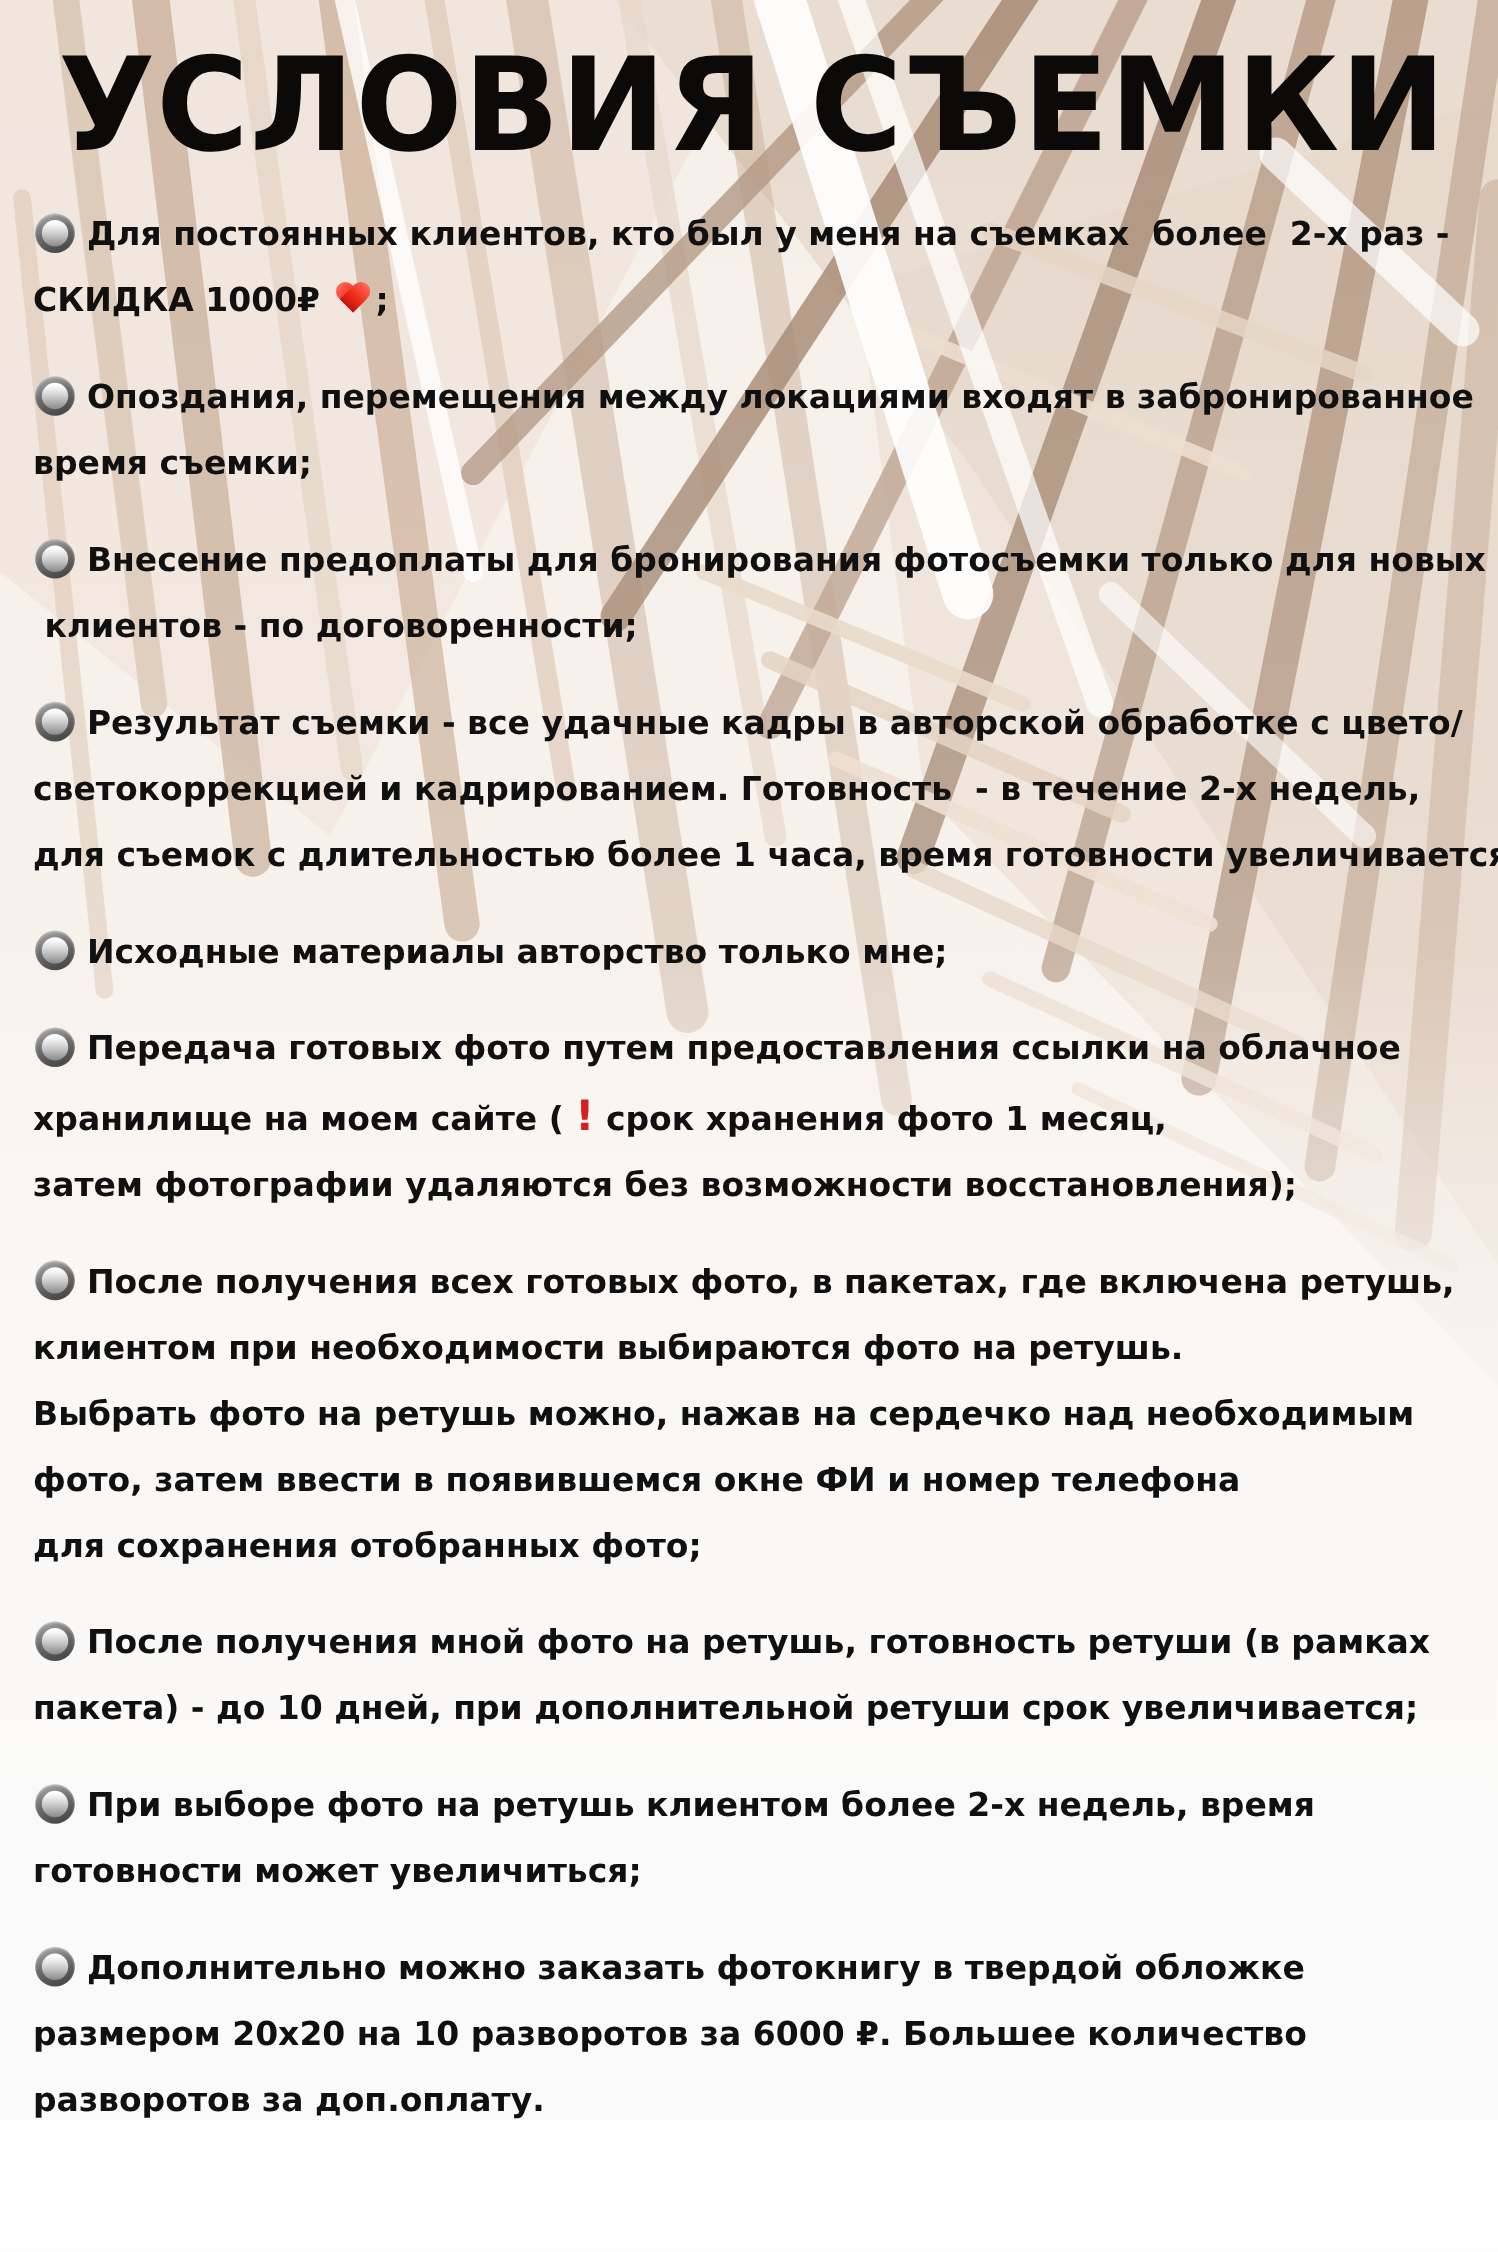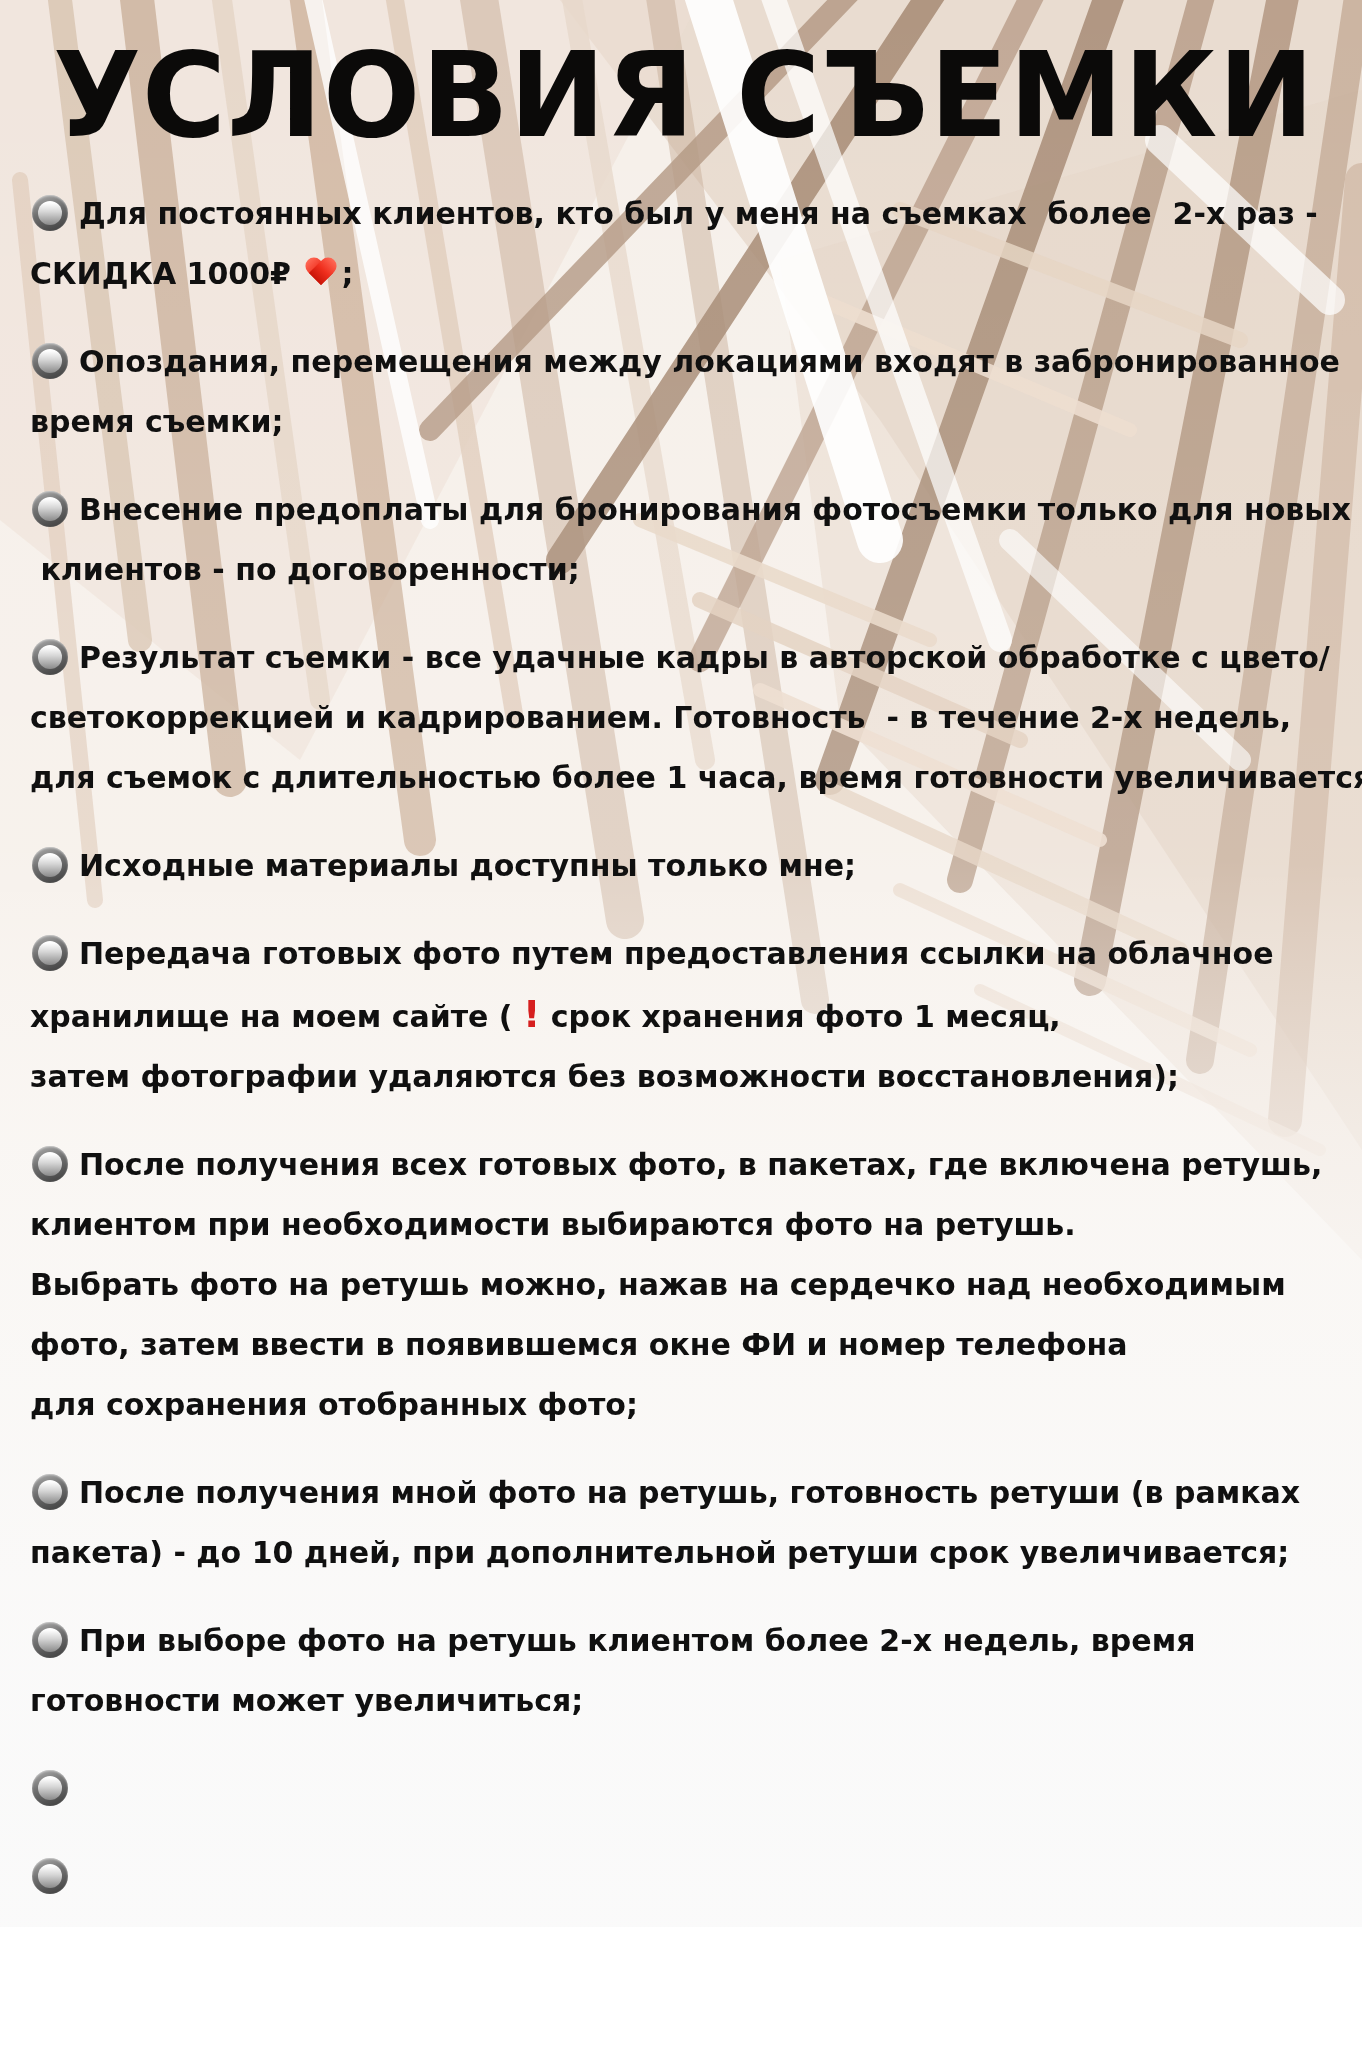--- a/index.html
+++ b/index.html
@@ -151,23 +151,24 @@
     <rect width="1362" height="2047" fill="url(#fade)"></rect>
   </svg>
 
   <div class="content-layer">
     <h1 class="title">УСЛОВИЯ СЪЕМКИ</h1>
     <div>
         <div class="bullet"><span class="radio"><span class="radio-inner"></span></span><span class="content">Для постоянных клиентов, кто был у меня на съемках  более  2-х раз -<br>СКИДКА 1000₽ <span class="heart"></span>;</span></div>
         <div class="bullet"><span class="radio"><span class="radio-inner"></span></span><span class="content">Опоздания, перемещения между локациями входят в забронированное<br>время съемки;</span></div>
         <div class="bullet"><span class="radio"><span class="radio-inner"></span></span><span class="content">Внесение предоплаты для бронирования фотосъемки только для новых<br> клиентов - по договоренности;</span></div>
         <div class="bullet"><span class="radio"><span class="radio-inner"></span></span><span class="content">Результат съемки - все удачные кадры в авторской обработке с цвето/<br>светокоррекцией и кадрированием. Готовность  - в течение 2-х недель,<br>для съемок с длительностью более 1 часа, время готовности увеличивается;</span></div>
-        <div class="bullet"><span class="radio"><span class="radio-inner"></span></span><span class="content">Исходные материалы доступны только мне;</span></div>
+        <div class="bullet"><span class="radio"><span class="radio-inner"></span></span><span class="content">Исходные материалы авторство только мне;</span></div>
         <div class="bullet"><span class="radio"><span class="radio-inner"></span></span><span class="content">Передача готовых фото путем предоставления ссылки на облачное<br>хранилище на моем сайте ( <span class="exclaim">!</span> срок хранения фото 1 месяц,<br>затем фотографии удаляются без возможности восстановления);</span></div>
         <div class="bullet"><span class="radio"><span class="radio-inner"></span></span><span class="content">После получения всех готовых фото, в пакетах, где включена ретушь,<br>клиентом при необходимости выбираются фото на ретушь.<br>Выбрать фото на ретушь можно, нажав на сердечко над необходимым<br>фото, затем ввести в появившемся окне ФИ и номер телефона<br>для сохранения отобранных фото;</span></div>
         <div class="bullet"><span class="radio"><span class="radio-inner"></span></span><span class="content">После получения мной фото на ретушь, готовность ретуши (в рамках<br>пакета) - до 10 дней, при дополнительной ретуши срок увеличивается;</span></div>
         <div class="bullet"><span class="radio"><span class="radio-inner"></span></span><span class="content">При выборе фото на ретушь клиентом более 2-х недель, время<br>готовности может увеличиться;</span></div>
+        <div class="bullet"><span class="radio"><span class="radio-inner"></span></span><span class="content">Дополнительно можно заказать фотокнигу в твердой обложке<br>размером 20х20 на 10 разворотов за 6000 ₽. Большее количество<br>разворотов за доп.оплату.</span></div>
         <div class="bullet"><span class="radio"><span class="radio-inner"></span></span></div>
         <div class="bullet"><span class="radio"><span class="radio-inner"></span></span></div>
       </div>
   </div>
 
 </div>
 
 </body></html>

